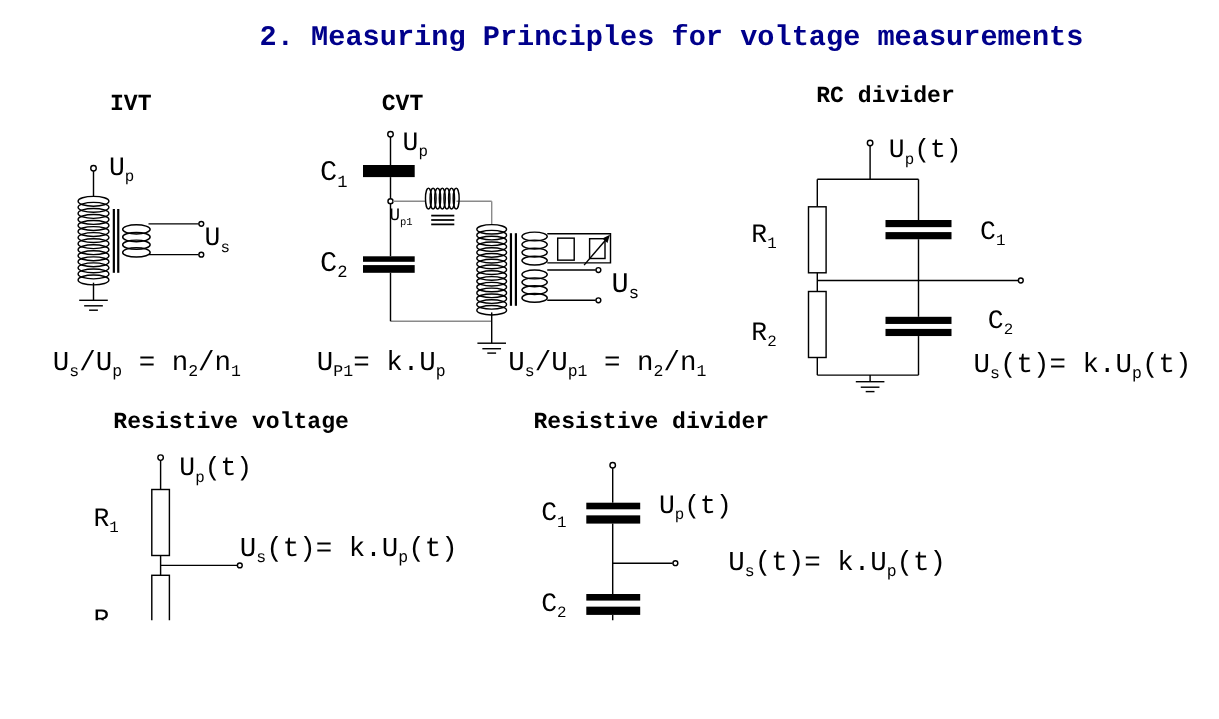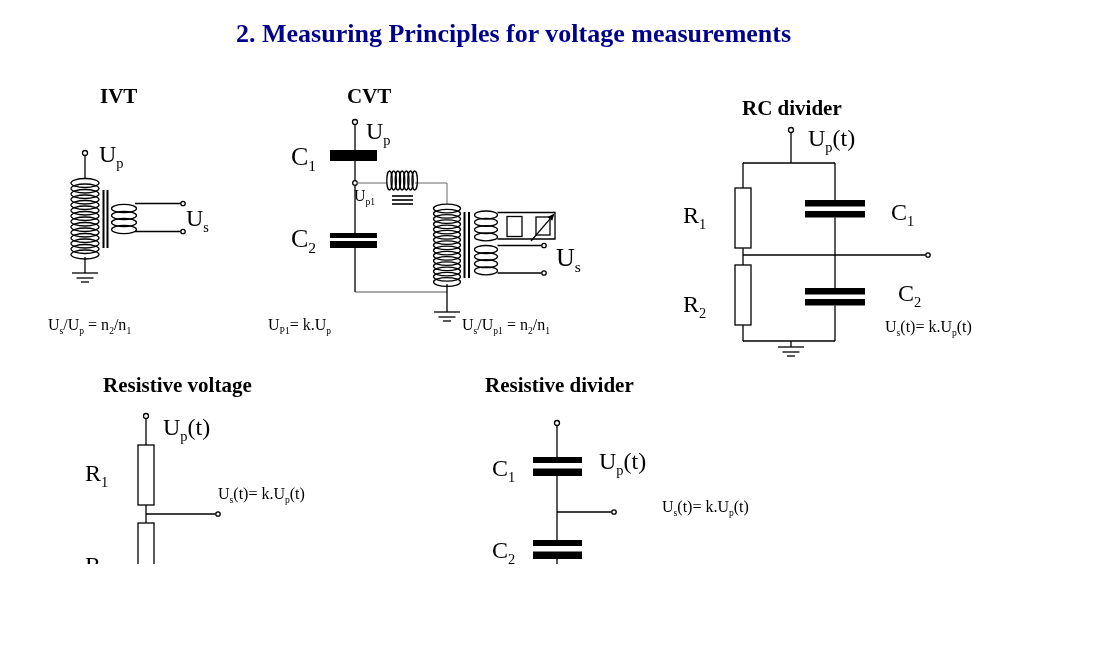--- a/index.html
+++ b/index.html
@@ -1,24 +1,24 @@
 <!DOCTYPE html>
 <html><head>
 <meta charset="utf-8">
 <style>
   html,body{margin:0;padding:0;background:#fff;}
   #slide{position:relative;width:1108px;height:564px;background:#ffffff;
-         font-family:Liberation Serif, serif;color:#000;overflow:hidden;}
+         font-family:Liberation Mono, monospace;color:#000;overflow:hidden;}
   .abs{position:absolute;}
   .title{font-weight:bold;font-size:26px;white-space:nowrap;}
   .heading{font-weight:bold;font-size:21px;white-space:nowrap;margin-left:18px;}
   .lbl{font-size:24px;white-space:nowrap;line-height:1;}
   .big{font-size:26px;}
   .small{font-size:16px;}
-  .formula{font-size:16px;white-space:nowrap;line-height:1;}
+  .formula{font-size:25px;white-space:nowrap;line-height:1;}
   .lbl sub,.formula sub{font-size:0.6em;line-height:0;}
   svg{overflow:visible;}
 </style>
 </head>
 <body>
 
 <div id="slide">
 
   <div class="abs title" style="left: 236px; top: 19px; color: rgb(0, 0, 139);">2. Measuring Principles for voltage measurements</div>
 
@@ -151,24 +151,24 @@
         <line x1="158.5" y1="209" x2="175.5" y2="209"></line>
         <line x1="163" y1="213" x2="171" y2="213"></line>
       </g>
     </g>
   </svg>
   <span class="abs lbl" style="left:366px;top:119px"><span>U</span><sub>p</sub></span>
   <span class="abs lbl big" style="left:291px;top:144px"><span>C</span><sub>1</sub></span>
   <span class="abs lbl small" style="left:354px;top:188px"><span>U</span><sub>p1</sub></span>
   <span class="abs lbl big" style="left:291px;top:226px"><span>C</span><sub>2</sub></span>
   <span class="abs lbl big" style="left:556px;top:245px"><span>U</span><sub>s</sub></span>
-  <span class="abs formula" style="left:268px;top:317px"><span>U</span><sub>P1</sub><span>= k.U</span><sub>p</sub></span>
+  <span class="abs formula" style="left:288px;top:317px"><span>U</span><sub>P1</sub><span>= k.U</span><sub>p</sub></span>
   <span class="abs formula" style="left:462px;top:317px"><span>U</span><sub>s</sub><span>/U</span><sub>p1</sub><span> = n</span><sub>2</sub><span>/n</span><sub>1</sub></span>
 
-  <div class="abs heading" style="left:724px;top:96px">RC divider</div>
+  <div class="abs heading" style="left:724px;top:77px">RC divider</div>
 
   <svg class="abs" style="left:675px;top:120px" width="290" height="255" viewBox="0 0 290 255">
     <g stroke="#000" fill="none" stroke-width="1.3">
       <circle cx="116" cy="10" r="2.5"></circle>
       <line x1="116" y1="12.5" x2="116" y2="43"></line>
       <line x1="68" y1="43" x2="160" y2="43"></line>
       <line x1="68" y1="43" x2="68" y2="68"></line>
       <rect x="60" y="68" width="16" height="60" fill="#fff"></rect>
       <line x1="68" y1="128" x2="68" y2="145"></line>
       <line x1="68" y1="135" x2="250.5" y2="135"></line>

